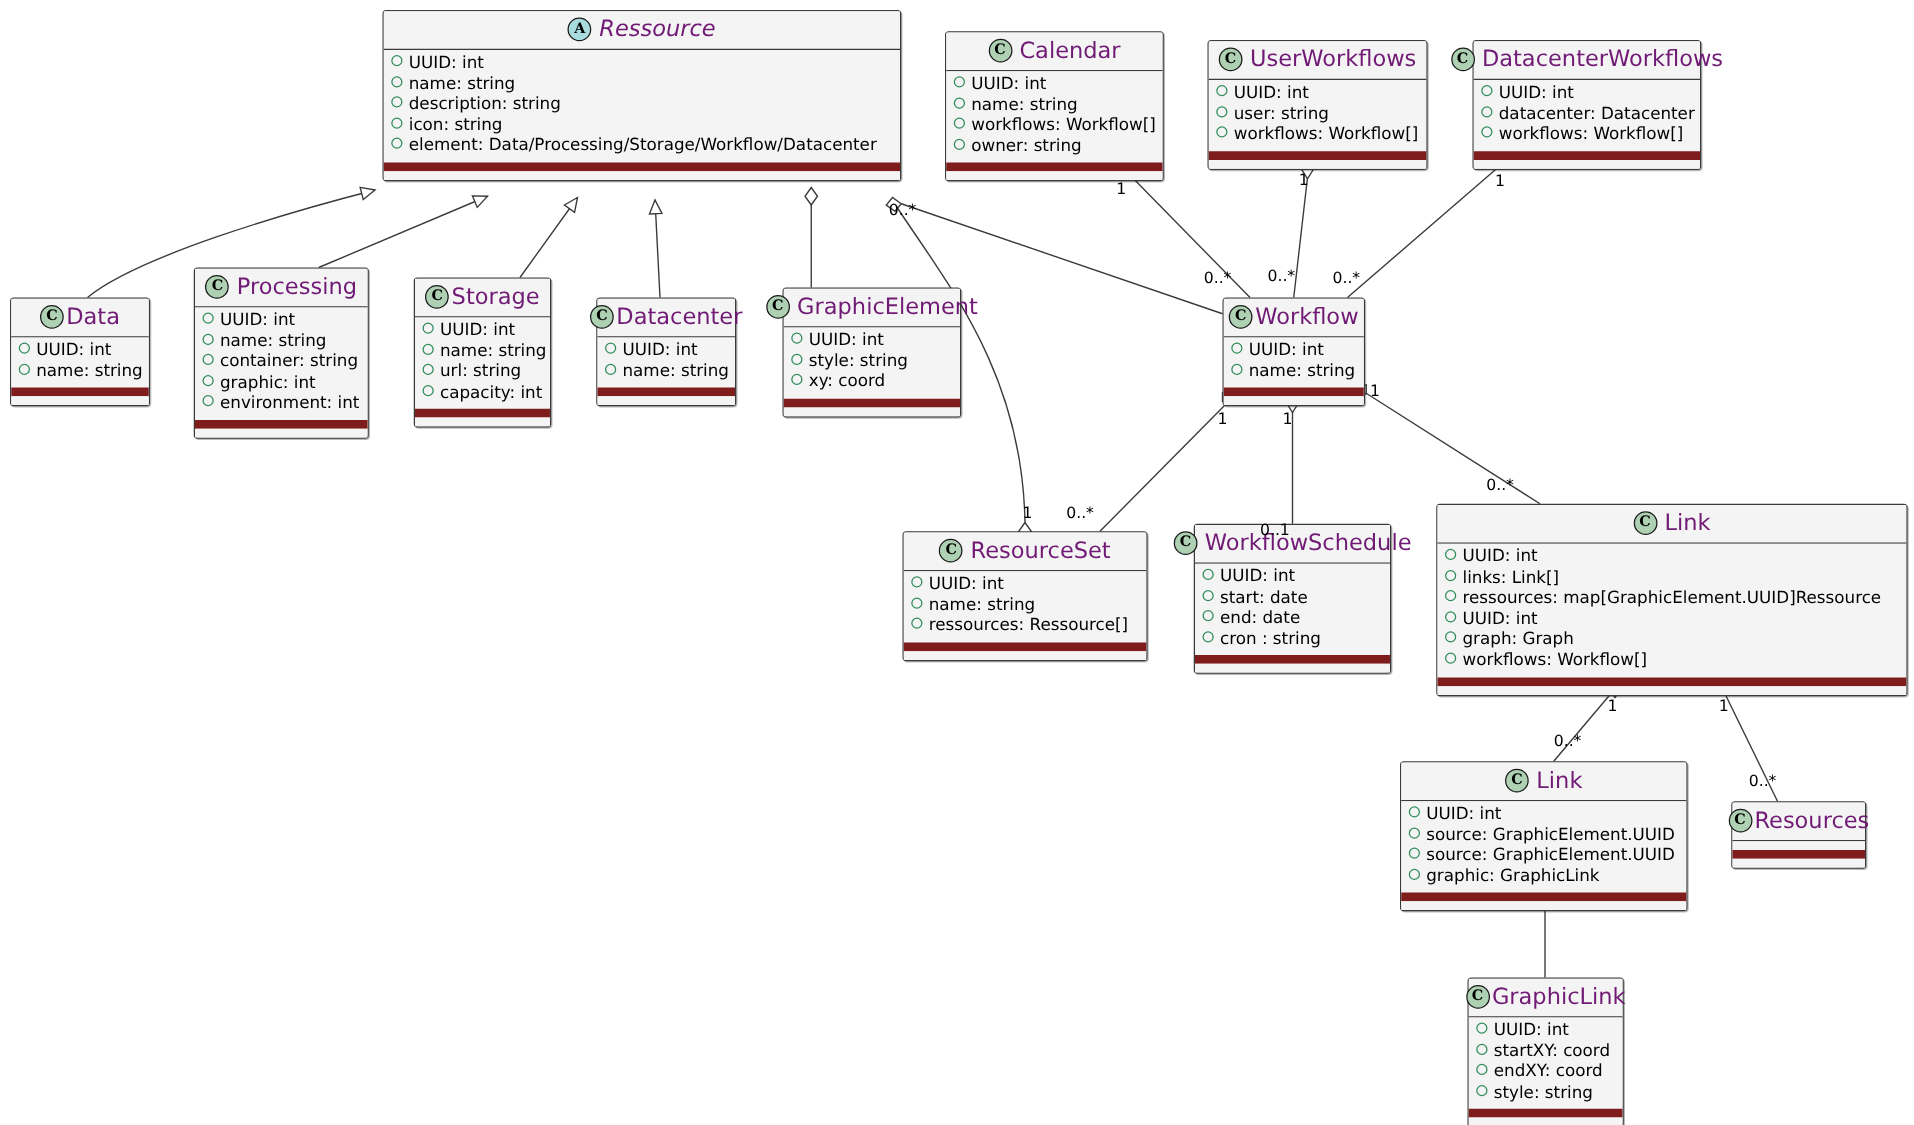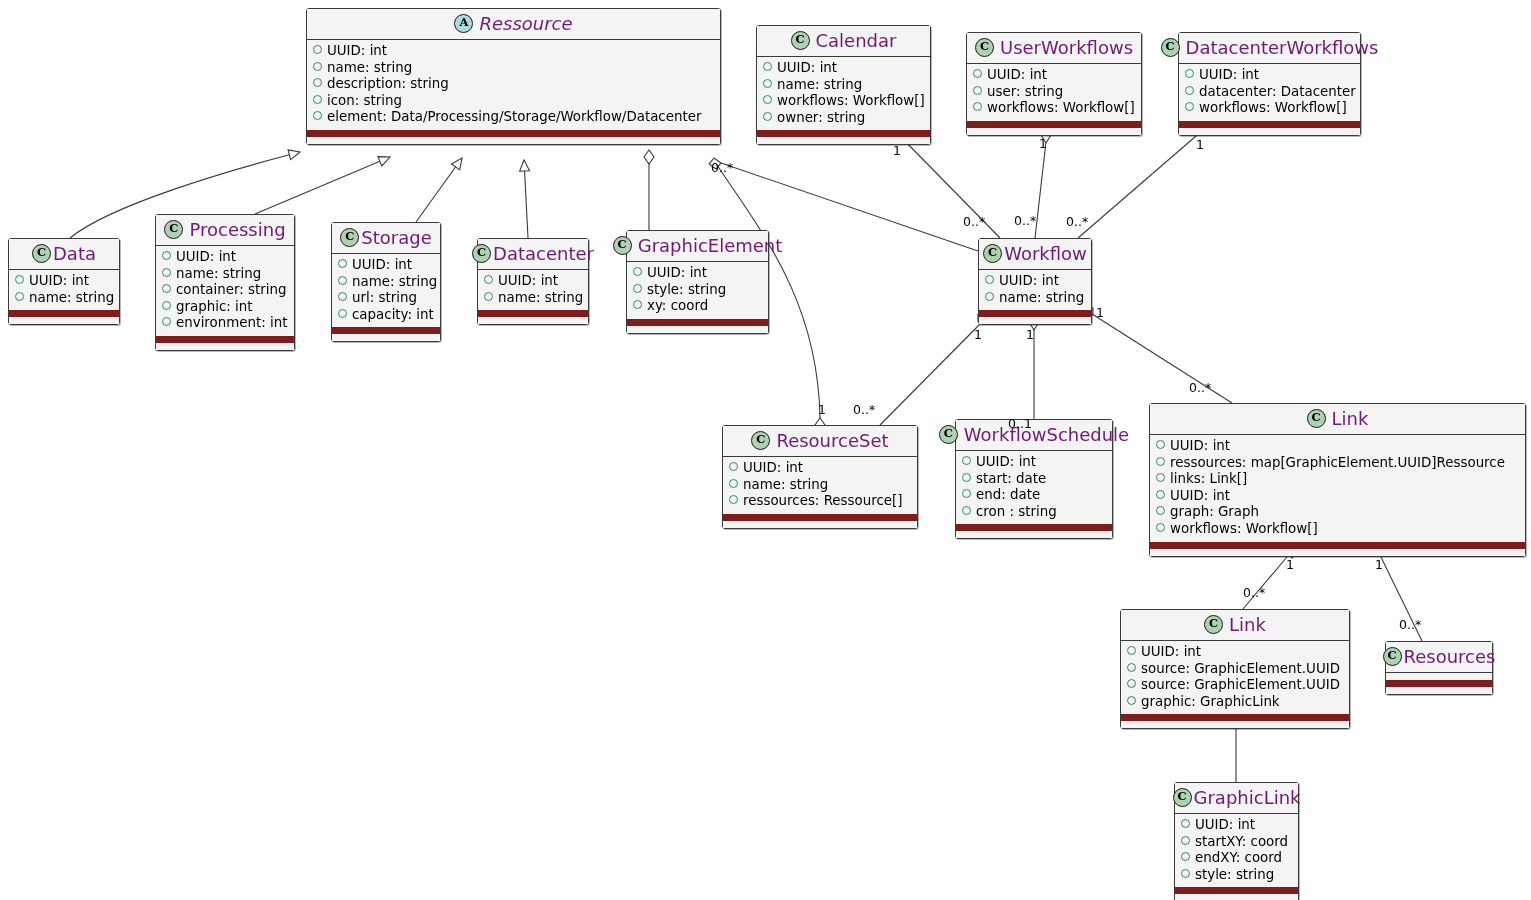--- a/index.html
+++ b/index.html
@@ -431,25 +431,25 @@
           <span class="stereo">C</span>
           <span class="uml-title">Link</span>
         </div>
         <div class="uml-attrs">
           <div class="attr">
             <span class="vis"></span>
             <span class="attr-text">UUID: int</span>
           </div>
           <div class="attr">
             <span class="vis"></span>
+            <span class="attr-text">links: Link[]</span>
+          </div>
+          <div class="attr">
+            <span class="vis"></span>
             <span class="attr-text">ressources: map[GraphicElement.UUID]Ressource</span>
-          </div>
-          <div class="attr">
-            <span class="vis"></span>
-            <span class="attr-text">links: Link[]</span>
           </div>
           <div class="attr">
             <span class="vis"></span>
             <span class="attr-text">UUID: int</span>
           </div>
           <div class="attr">
             <span class="vis"></span>
             <span class="attr-text">graph: Graph</span>
           </div>
           <div class="attr">

